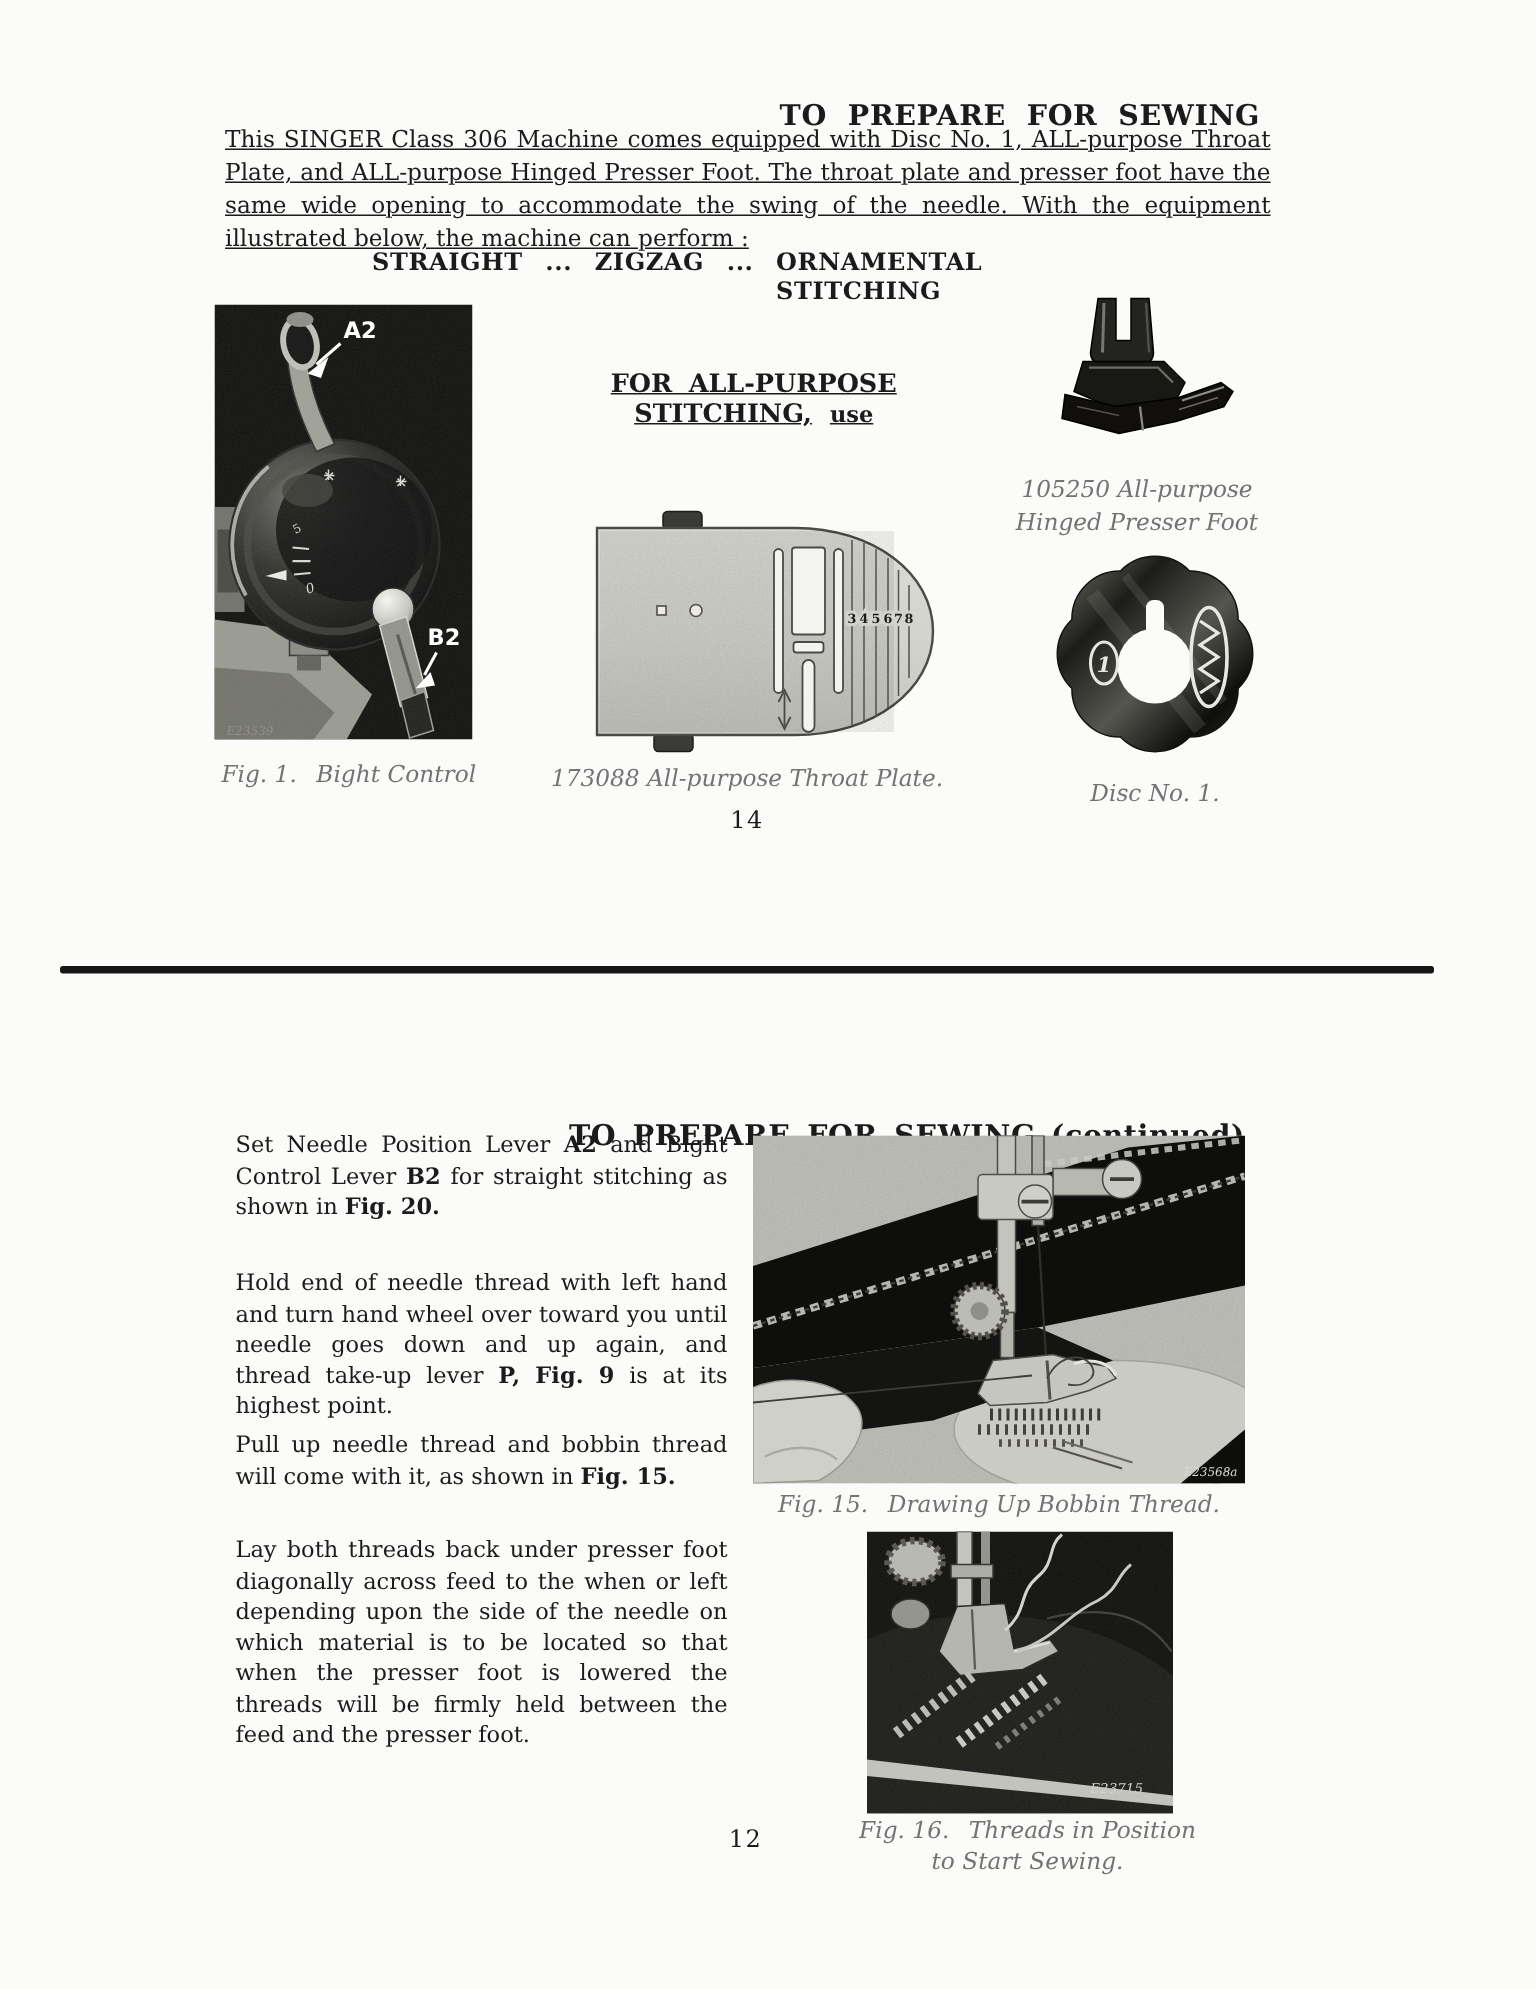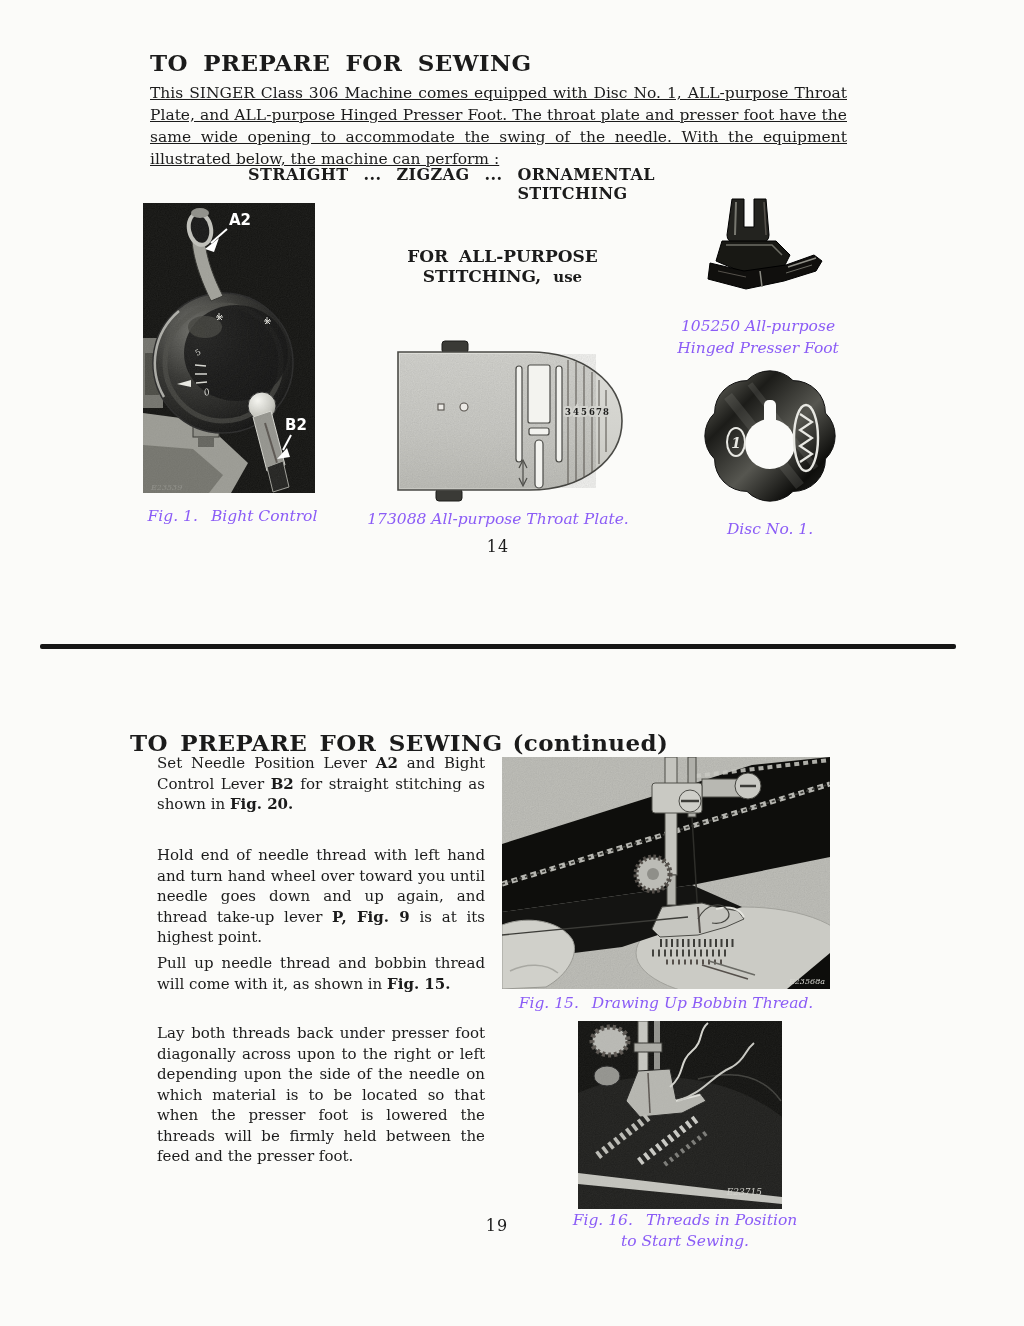--- a/index.html
+++ b/index.html
@@ -2,29 +2,29 @@
 <html><head>
 <meta charset="utf-8">
 <style>
   html,body{margin:0;padding:0;background:#e9e9e7;}
   .page{
     position:relative;width:1024px;height:1326px;margin:0 auto;
     background:#fbfbf9;color:#1b1b1b;overflow:hidden;
     font-family:"DejaVu Serif", "Liberation Serif", serif;
   }
   .abs{position:absolute;}
-  .h-title{font-weight:bold;font-size:23px;letter-spacing:.4px;word-spacing:7px;text-align:left;}
-  .h-mid{font-weight:bold;font-size:17px;word-spacing:5px;text-align:center;}
+  .h-title{font-weight:bold;font-size:19px;letter-spacing:.4px;word-spacing:7px;text-align:right;margin-top:17px;}
+  .h-mid{font-weight:bold;font-size:17px;word-spacing:5px;text-align:center;text-decoration:underline;}
   .h-mid .suffix{font-size:15px;margin-left:12px;}
   .h-title .suffix{margin-left:10px;}
   .body-text{font-size:15.5px;line-height:22px;text-align:justify;}
   .col-p{font-size:15px;line-height:20.5px;text-align:justify;margin:0;}
   .col-p b{font-weight:bold;}
   .stitch-row{display:flex;justify-content:space-between;font-weight:bold;font-size:16px;letter-spacing:.4px;}
-  .caption{font-style:italic;font-size:15.5px;text-align:center;line-height:22px;color:#8b5cf6;}
+  .caption{font-style:italic;font-size:15.5px;text-align:center;line-height:22px;color:#737373;}
   .caption .figlabel{padding-right:13px;}
   .pagenum{font-size:16px;text-align:center;letter-spacing:1px;}
   .divider{background:#161616;border-radius:2px;}
   svg{display:block;}
   svg text{font-family:"DejaVu Serif","Liberation Serif",serif;}
   svg text.sans{font-family:"DejaVu Sans","Liberation Sans",sans-serif;}
 </style>
 </head>
 <body>
 
@@ -203,21 +203,21 @@
 
   <div class="abs divider" style="top:644px;left:40px;width:916px;height:5px;"></div>
 
   <div class="abs h-title" style="top:729px;left:130px;width:700px;word-spacing:4px;">
     <span>TO PREPARE FOR SEWING</span><span class="suffix">(continued)</span>
   </div>
 
   <p class="abs col-p" style="top:753px;left:157px;width:328px;"><span>Set Needle Position Lever </span><b>A2</b><span> and Bight Control Lever </span><b>B2</b><span> for straight stitching as shown in </span><b>Fig. 20.</b></p>
   <p class="abs col-p" style="top:845px;left:157px;width:328px;"><span>Hold end of needle thread with left hand and turn hand wheel over toward you until needle goes down and up again, and thread take-up lever </span><b>P, Fig. 9</b><span> is at its highest point.</span></p>
   <p class="abs col-p" style="top:953px;left:157px;width:328px;"><span>Pull up needle thread and bobbin thread will come with it, as shown in </span><b>Fig. 15.</b></p>
-  <p class="abs col-p" style="top:1023px;left:157px;width:328px;"><span>Lay both threads back under presser foot diagonally across upon to the right or left depending upon the side of the needle on which material is to be located so that when the presser foot is lowered the threads will be firmly held between the feed and the presser foot.</span></p>
+  <p class="abs col-p" style="top:1023px;left:157px;width:328px;"><span>Lay both threads back under presser foot diagonally across feed to the when or left depending upon the side of the needle on which material is to be located so that when the presser foot is lowered the threads will be firmly held between the feed and the presser foot.</span></p>
 
   <svg class="abs" style="top:757px;left:502px;" width="328" height="232" viewBox="0 0 328 232">
     <rect width="328" height="232" fill="#c7c7c1"></rect>
     <rect width="328" height="232" filter="url(#g-grain-dark)" opacity=".12"></rect>
     <polygon points="0,87 250,8 328,0 328,100 190,128 0,155" fill="#0e0e0c"></polygon>
     <line x1="0" y1="127" x2="328" y2="27" stroke="#c9c9c3" stroke-width="5" stroke-dasharray="6 4" opacity=".9"></line>
     <line x1="0" y1="127" x2="328" y2="27" stroke="#3a3a36" stroke-width="1.6" stroke-dasharray="3 3"></line>
     <line x1="185" y1="20" x2="328" y2="3" stroke="#c9c9c3" stroke-width="4" stroke-dasharray="5 4" opacity=".85"></line>
     <ellipse cx="242" cy="196" rx="108" ry="46" fill="#cbcbc5" stroke="#a2a29c" stroke-width="1"></ellipse>
     <polygon points="0,155 190,128 240,150 120,190 0,205" fill="#141412"></polygon>
@@ -278,15 +278,15 @@
     <rect width="204" height="188" filter="url(#g-grain-light)" opacity=".09"></rect>
   </svg>
 
   <div class="abs caption" style="top:1210px;left:540px;width:290px;line-height:21px;">
     <div>
       <span class="figlabel">Fig. 16.</span><span>Threads in Position</span>
     </div>
     <div>to Start Sewing.</div>
   </div>
 
-  <div class="abs pagenum" style="top:1216px;left:472px;width:50px;">19</div>
+  <div class="abs pagenum" style="top:1216px;left:472px;width:50px;">12</div>
 
 </div>
 
 </body></html>

